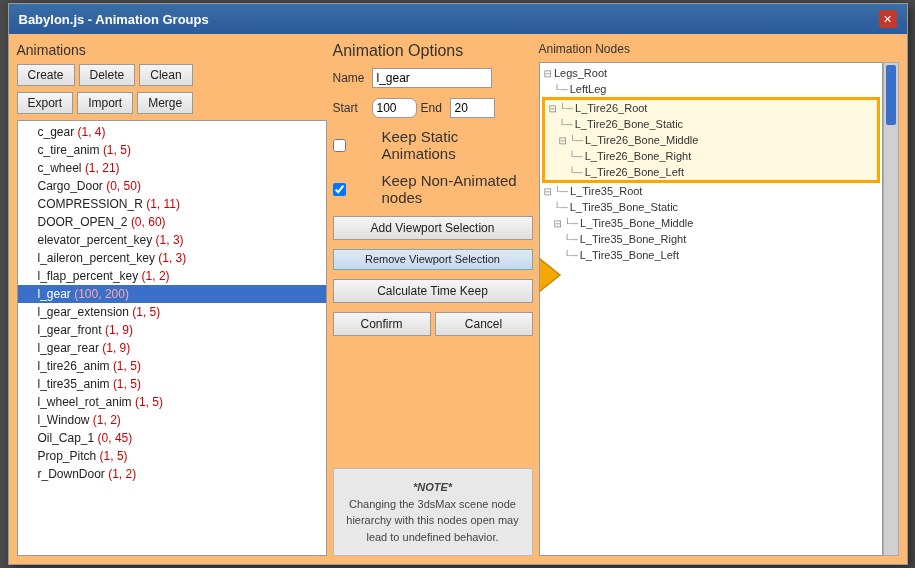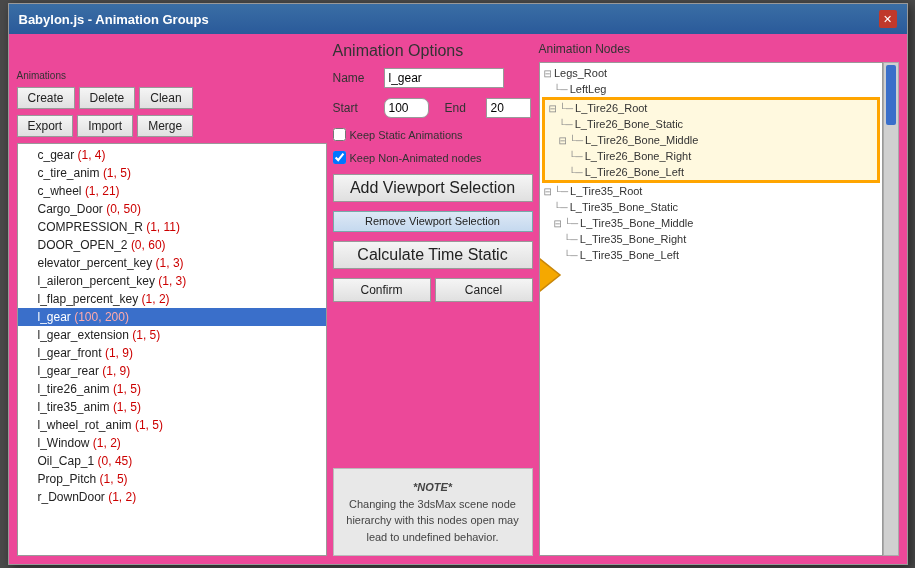--- a/index.html
+++ b/index.html
@@ -7,21 +7,21 @@
       background: #4a4a4a;
       display: flex;
       align-items: center;
       justify-content: center;
       min-height: 100vh;
       font-family: 'Segoe UI', Tahoma, Geneva, Verdana, sans-serif;
       font-size: 12px;
     }
     .window {
       width: 900px;
-      background: #ec4899;
+      background: #fdba74;
       border: 1px solid #999;
       box-shadow: 3px 3px 10px rgba(0,0,0,0.5);
     }
     .title-bar {
       background: linear-gradient(to bottom, #3a6ea5, #2a5a9a);
       color: white;
       padding: 6px 10px;
       display: flex;
       align-items: center;
       justify-content: space-between;
@@ -48,24 +48,23 @@
       height: 530px;
     }
     
     .left-panel {
       width: 310px;
       display: flex;
       flex-direction: column;
       gap: 4px;
     }
     .panel-title {
-      font-size: 10px;
+      font-size: 14px;
       color: #333;
       margin-bottom: 2px;
-      margin-top: 28px;
     }
     .btn-row {
       display: flex;
       gap: 4px;
       margin-bottom: 2px;
     }
     .btn {
       padding: 3px 10px;
       border: 1px solid #999;
       background: linear-gradient(to bottom, #f5f5f5, #e0e0e0);
@@ -100,21 +99,21 @@
       gap: 6px;
     }
     .panel-title-mid {
       font-size: 16px;
       color: #333;
       margin-bottom: 2px;
     }
     .field-row {
       display: flex;
       align-items: center;
-      gap: 16px;
+      gap: 4px;
       margin-bottom: 4px;
     }
     .field-label {
       font-size: 12px;
       color: #333;
       min-width: 35px;
     }
     .field-input {
       border: 1px solid #999;
       background: white;
@@ -125,28 +124,28 @@
     .checkbox-row {
       display: flex;
       align-items: center;
       gap: 4px;
       margin-bottom: 4px;
     }
     .checkbox-row input[type=checkbox] {
       width: 13px;
       height: 13px;
     }
-    .checkbox-label { font-size: 11px; color: #333; }
+    .checkbox-label { font-size: 15px; color: #333; margin-left: 32px; }
     .wide-btn {
       width: 100%;
       padding: 4px 6px;
       border: 1px solid #999;
       background: linear-gradient(to bottom, #f5f5f5, #e0e0e0);
       cursor: pointer;
-      font-size: 16px;
+      font-size: 12px;
       color: #222;
       margin-bottom: 3px;
       text-align: center;
     }
     .confirm-row {
       display: flex;
       gap: 4px;
     }
     .confirm-btn {
       flex: 1;
@@ -295,21 +294,21 @@
 
       <div class="checkbox-row">
         <input type="checkbox" id="keep-non-animated" checked="" style="">
         <label class="checkbox-label" for="keep-non-animated">Keep Non-Animated nodes</label>
       </div>
 
       <button class="wide-btn">Add Viewport Selection</button>
       <button class="wide-btn" style="font-size:11px; line-height:1.2; padding:3px 4px; background:linear-gradient(to bottom,#dde8f5,#c5d9ef); border-color:#7aa;">
         <span>Remove Viewport Selection</span>
       </button>
-      <button class="wide-btn">Calculate Time Static</button>
+      <button class="wide-btn">Calculate Time Keep</button>
 
       <div class="confirm-row">
         <button class="confirm-btn">Confirm</button>
         <button class="confirm-btn">Cancel</button>
       </div>
 
       <div class="note-box">
         <div class="note-title">*NOTE*</div>
         <div>Changing the 3dsMax scene node hierarchy with this nodes open may lead to undefined behavior.</div>
       </div>

